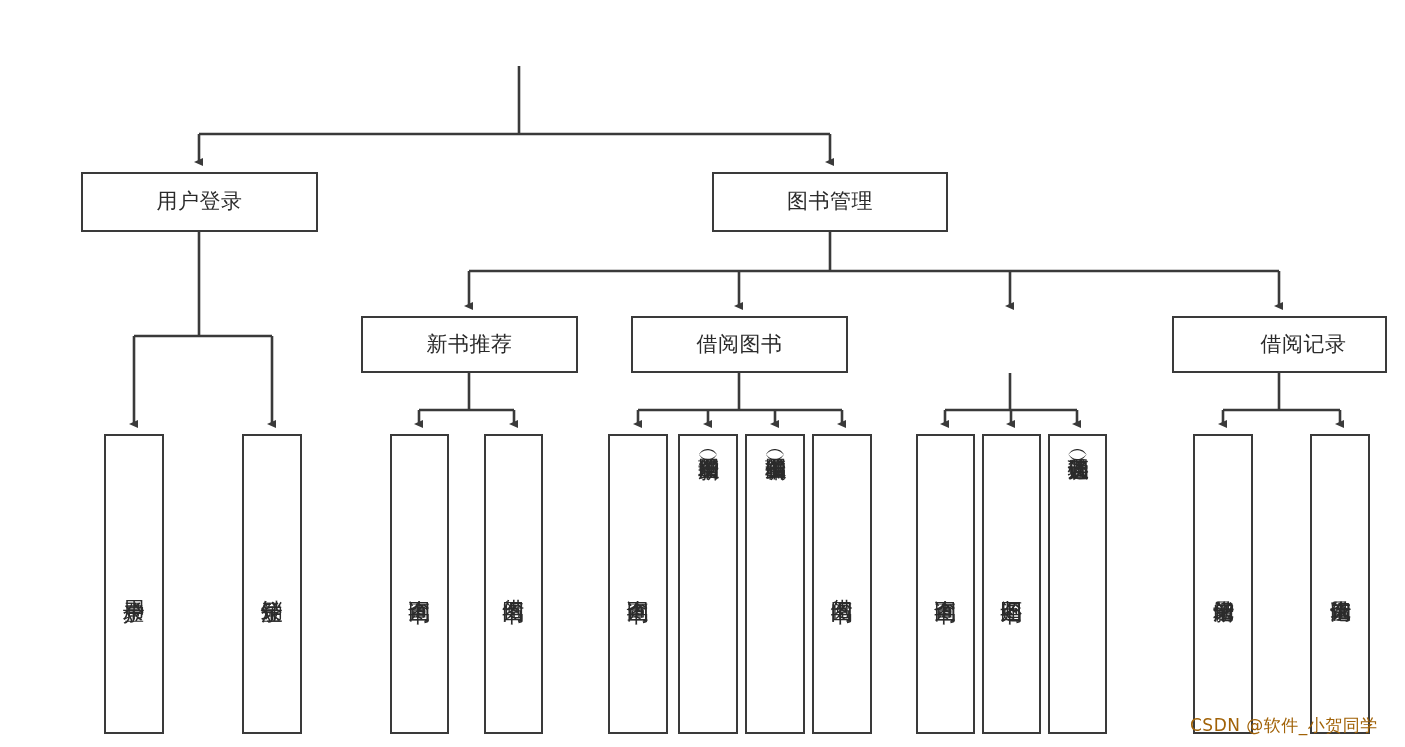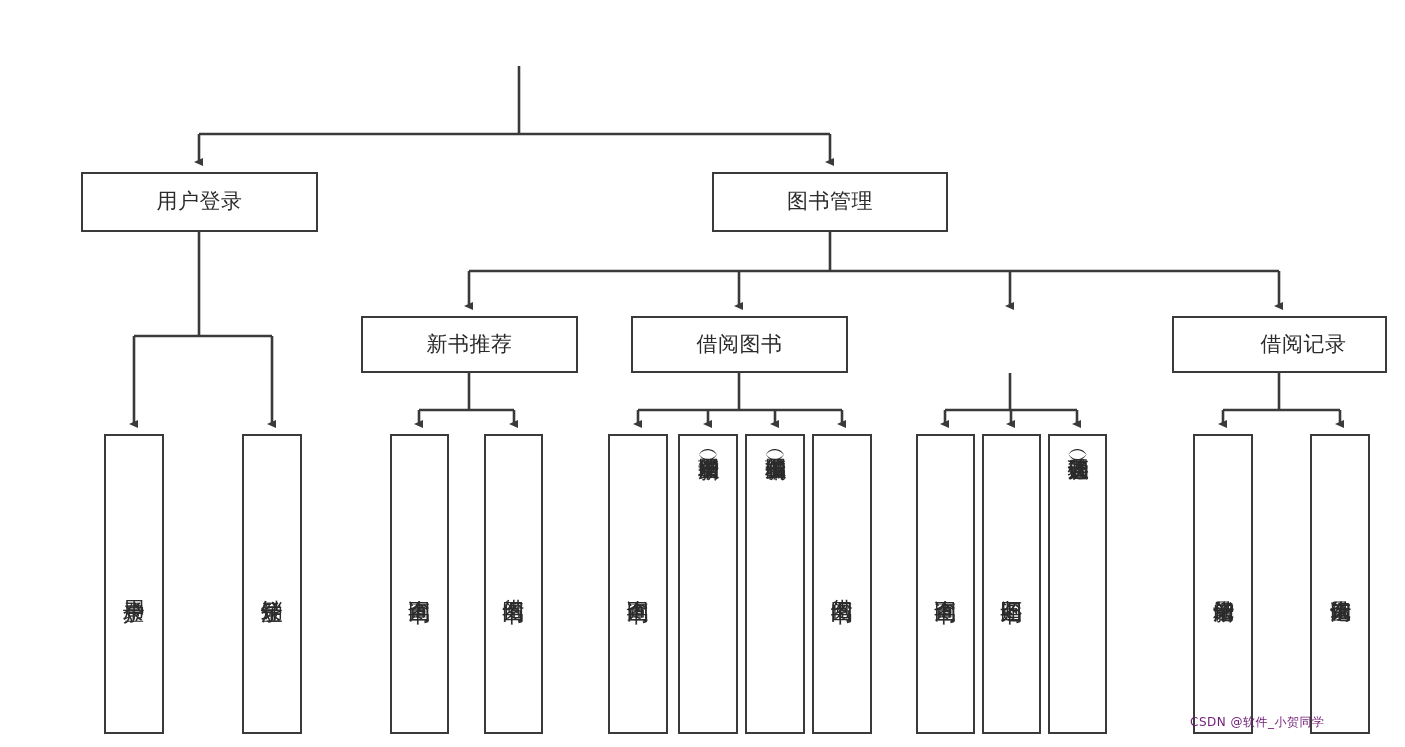--- a/index.html
+++ b/index.html
@@ -61,22 +61,22 @@
   .node.vertical.long .node-label {
     font-size: 21px;
     letter-spacing: 0px;
     line-height: 1.02;
   }
   .node.vertical.toptext {
     align-items: flex-start;
   }
   .watermark {
     position: absolute;
-    font-size: 12px;
-    color: #701a75;
+    font-size: 17px;
+    color: #a16207;
     white-space: nowrap;
     letter-spacing: 0.5px;
   }
 </style>
 </head>
 <body>
 
 <div id="canvas">
 
   <svg class="connectors" viewBox="0 0 1405 747" xmlns="http://www.w3.org/2000/svg">

